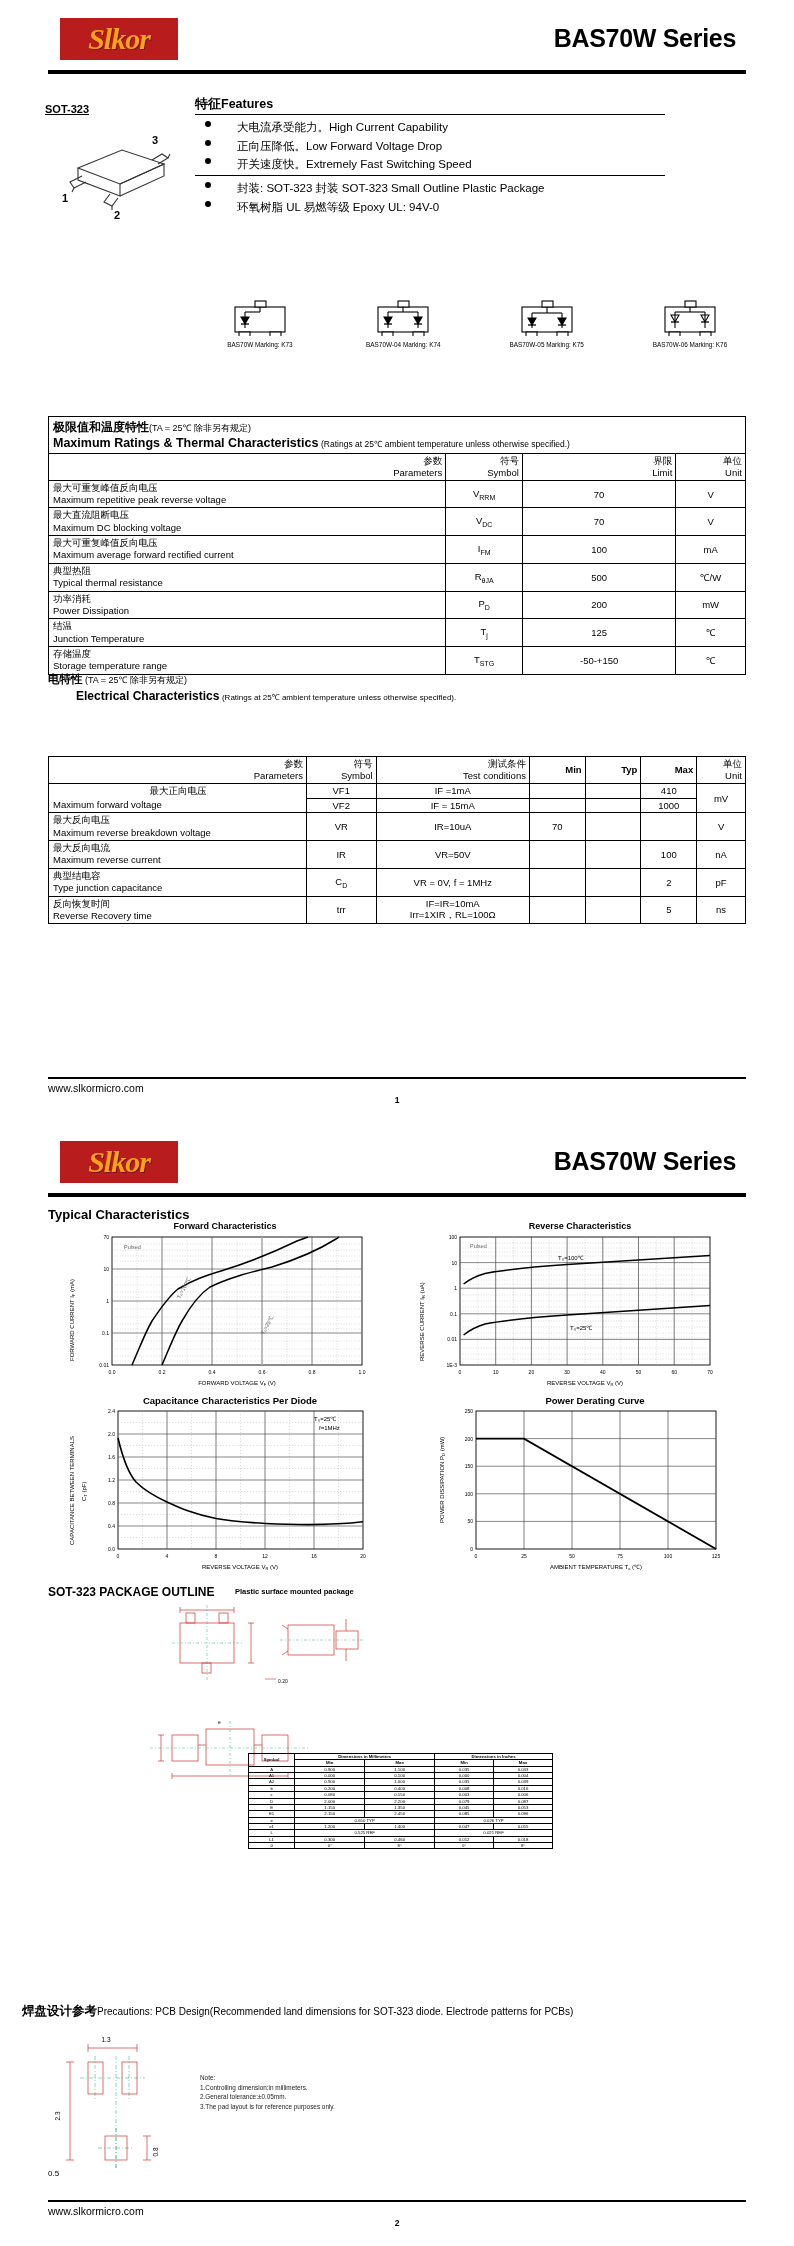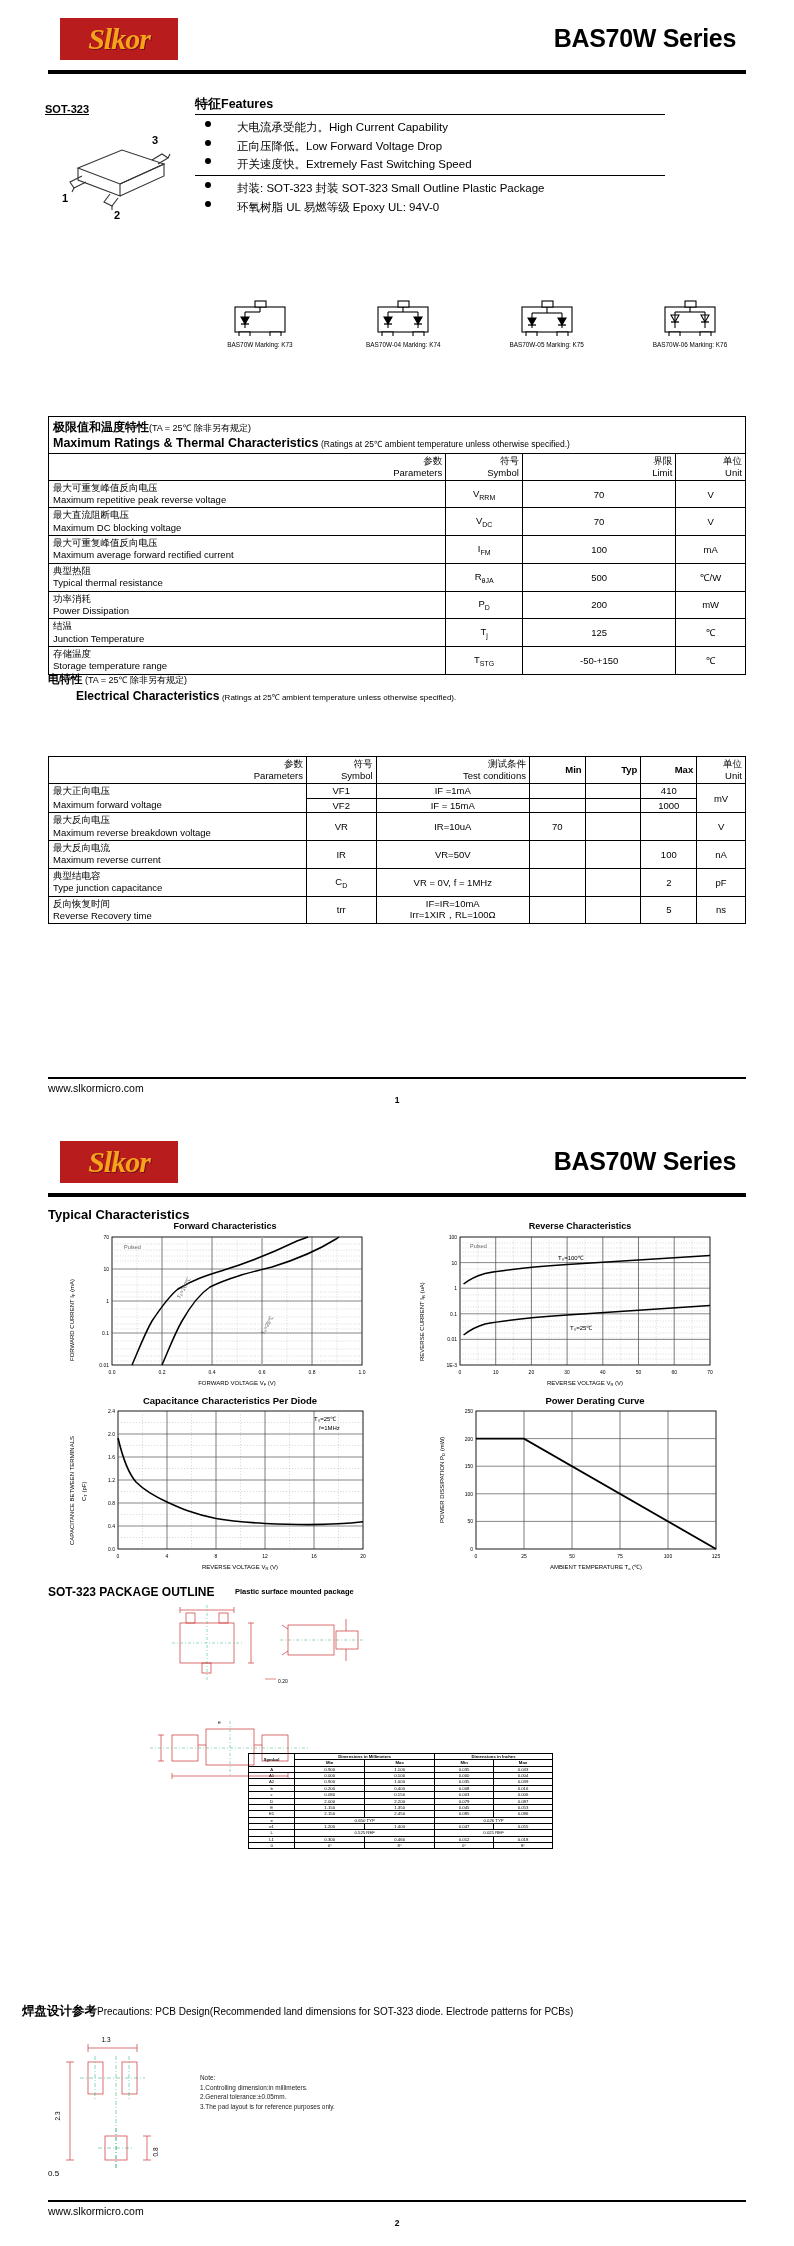--- a/index.html
+++ b/index.html
@@ -43,21 +43,21 @@
   .titlecell .cn{font-weight:bold;font-size:12px;}
   .titlecell .cnsm{font-size:9px;font-weight:normal;}
   .titlecell .en{font-weight:bold;font-size:12.5px;}
   .titlecell .ensm{font-size:8.5px;font-weight:normal;}
   .hdrcell{text-align:right;font-weight:normal;font-size:9.5px;line-height:1.25;}
   .param{padding-left:4px;line-height:1.3;}
   .param .cn{font-size:9.5px;}
   .param .en{font-size:9.5px;}
   .ctr{text-align:center;}
   .sub{font-size:7px;vertical-align:sub;}
-  .nb{border-bottom:none !important;}
+  .nb{border-bottom:none !important;text-align:center;}
   .nt{border-top:none !important;}
 
   .ec-title{position:absolute;left:48px;font-size:9px;}
   .ec-title .cn{font-weight:bold;font-size:11.5px;}
   .ec-title .en{font-weight:bold;font-size:12px;padding-left:28px;}
 
   
   .ftr{position:absolute;left:0;right:0;bottom:0;height:46px;}
   .ftr .fline{position:absolute;left:48px;right:48px;top:0;height:2px;background:#000;}
   .ftr .url{position:absolute;left:48px;top:5px;font-size:10.5px;}

